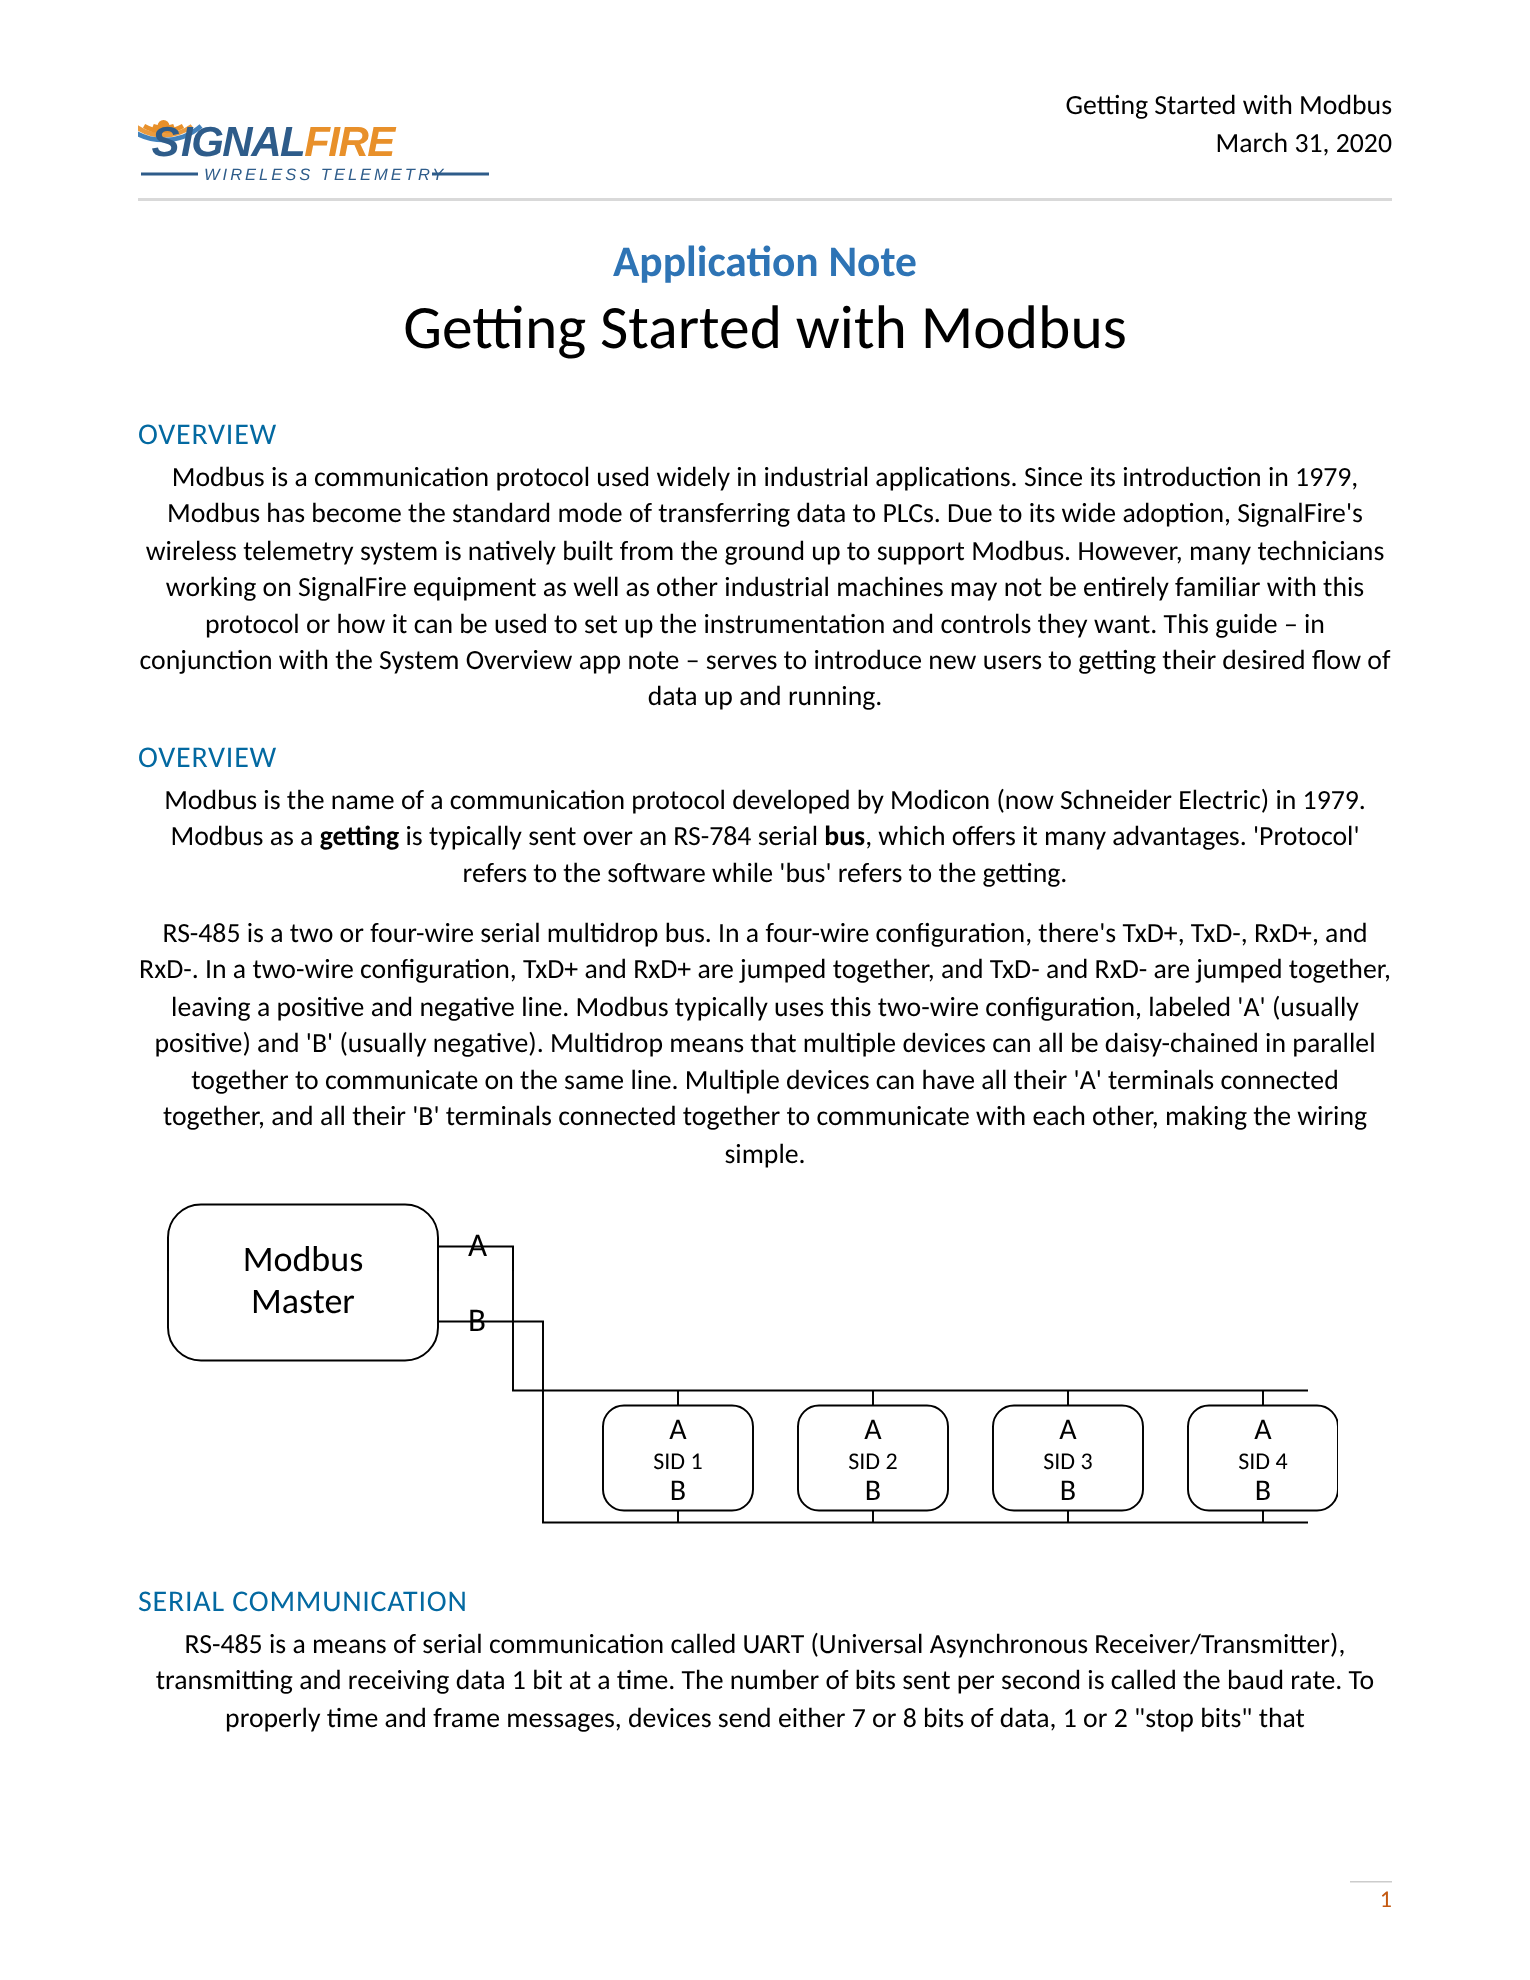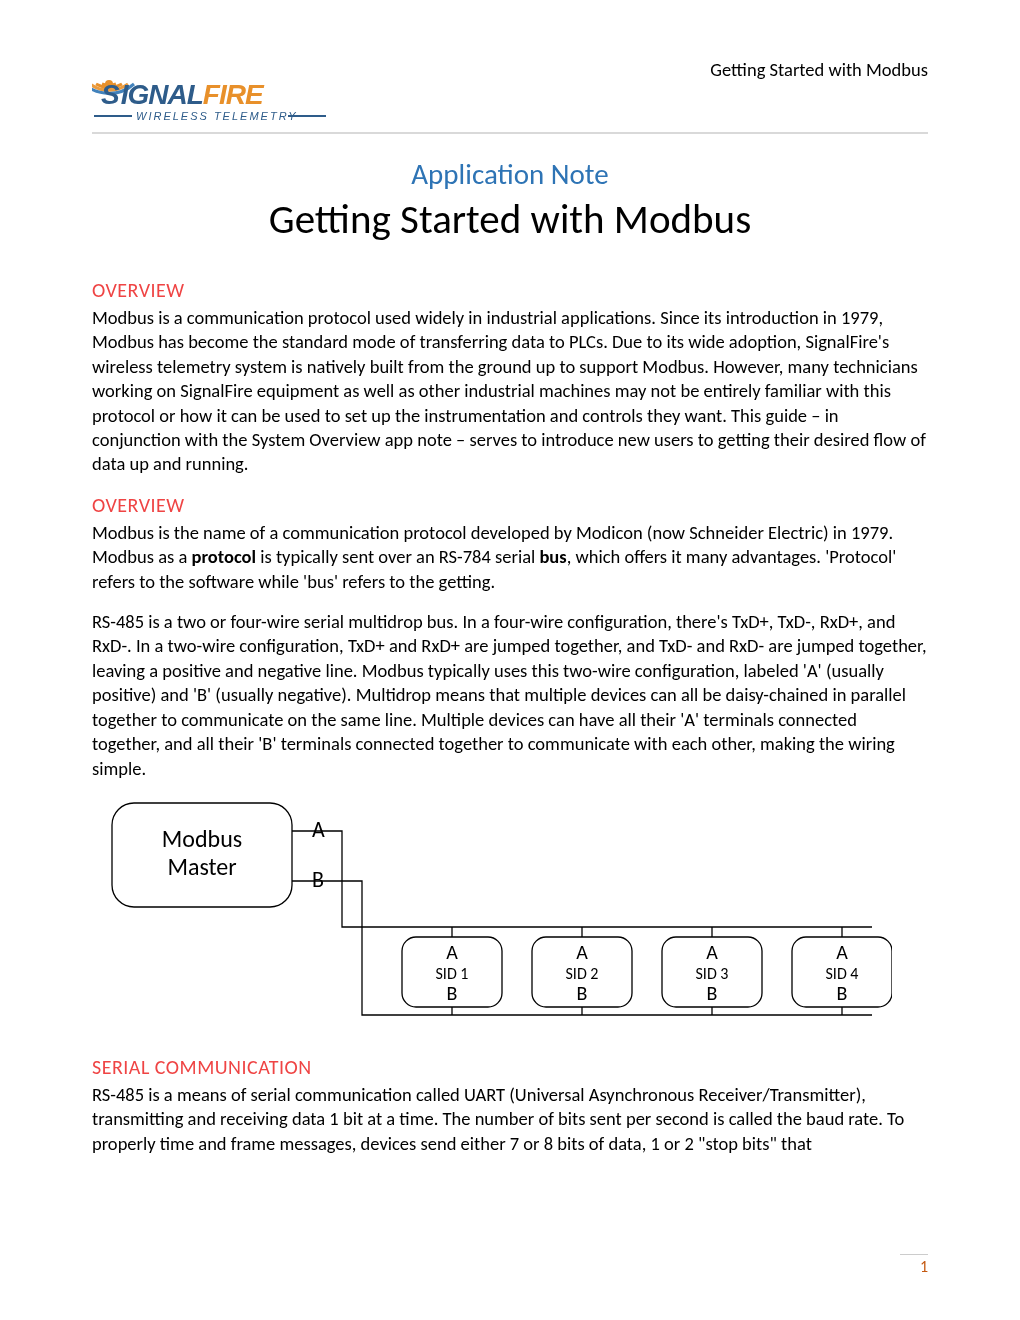--- a/index.html
+++ b/index.html
@@ -28,41 +28,41 @@
     }
     hr.header-rule {
       border: none;
       border-top: 2px solid #d9d9d9;
       margin: 10px 0 22px 0;
     }
     .app-note {
       text-align: center;
       font-size: 29px;
       color: #2E74B5;
-      font-weight: 400;
+      font-weight: 700;
       margin-bottom: 2px;
     }
     .doc-title {
       text-align: center;
       font-size: 41px;
       font-weight: 400;
       margin-bottom: 34px;
     }
     .section-head {
-      color: #ef4444;
+      color: #0369a1;
       font-size: 20px;
       font-weight: 400;
       letter-spacing: 0.5px;
       margin-bottom: 4px;
     }
     p.body {
       font-size: 18.5px;
       line-height: 1.32;
       margin-bottom: 16px;
-      text-align: left;
+      text-align: center;
     }
     strong { font-weight: 700; }
     .diagram {
       margin: 14px 0 24px 10px;
     }
     .footer {
       position: absolute;
       bottom: 44px;
       right: 92px;
       text-align: right;
@@ -101,34 +101,35 @@
         <tspan fill="#2E5C8A">S</tspan><tspan fill="#2E5C8A" dx="2">I</tspan><tspan fill="#2E5C8A">GNAL</tspan><tspan fill="#E8902A">FIRE</tspan>
       </text>
 
       <line x1="2" y1="76" x2="40" y2="76" stroke="#2E5C8A" stroke-width="2"></line>
       <text x="44" y="80" font-family="Arial" font-size="11" letter-spacing="2" fill="#2E5C8A">WIRELESS  TELEMETRY</text>
       <line x1="196" y1="76" x2="234" y2="76" stroke="#2E5C8A" stroke-width="2"></line>
     </svg>
   </div>
   <div class="header-right">
     <div>Getting Started with Modbus</div>
+    <div>March 31, 2020</div>
   </div>
 </div>
 
 <hr class="header-rule">
 
 <div class="app-note">Application Note</div>
 <div class="doc-title">Getting Started with Modbus</div>
 
 <div class="section-head">OVERVIEW</div>
 <p class="body">Modbus is a communication protocol used widely in industrial applications. Since its introduction in 1979, Modbus has become the standard mode of transferring data to PLCs. Due to its wide adoption, SignalFire's wireless telemetry system is natively built from the ground up to support Modbus. However, many technicians working on SignalFire equipment as well as other industrial machines may not be entirely familiar with this protocol or how it can be used to set up the instrumentation and controls they want. This guide – in conjunction with the System Overview app note – serves to introduce new users to getting their desired flow of data up and running.</p>
 
 <div class="section-head">OVERVIEW</div>
 <p class="body">
-  <span>Modbus is the name of a communication protocol developed by Modicon (now Schneider Electric) in 1979. Modbus as a </span><strong>protocol</strong><span> is typically sent over an RS-784 serial </span><strong>bus</strong><span>, which offers it many advantages. 'Protocol' refers to the software while 'bus' refers to the getting.</span>
+  <span>Modbus is the name of a communication protocol developed by Modicon (now Schneider Electric) in 1979. Modbus as a </span><strong>getting</strong><span> is typically sent over an RS-784 serial </span><strong>bus</strong><span>, which offers it many advantages. 'Protocol' refers to the software while 'bus' refers to the getting.</span>
 </p>
 <p class="body">RS-485 is a two or four-wire serial multidrop bus. In a four-wire configuration, there's TxD+, TxD-, RxD+, and RxD-. In a two-wire configuration, TxD+ and RxD+ are jumped together, and TxD- and RxD- are jumped together, leaving a positive and negative line. Modbus typically uses this two-wire configuration, labeled 'A' (usually positive) and 'B' (usually negative). Multidrop means that multiple devices can all be daisy-chained in parallel together to communicate on the same line. Multiple devices can have all their 'A' terminals connected together, and all their 'B' terminals connected together to communicate with each other, making the wiring simple.</p>
 
 <div class="diagram">
   <svg width="790" height="230" viewBox="0 0 790 230">
 
     <rect x="10" y="6" width="180" height="104" rx="22" ry="22" fill="none" stroke="#000" stroke-width="1.3"></rect>
     <text x="100" y="50" text-anchor="middle" font-size="24" font-family="Calibri">Modbus</text>
     <text x="100" y="78" text-anchor="middle" font-size="24" font-family="Calibri">Master</text>
 

